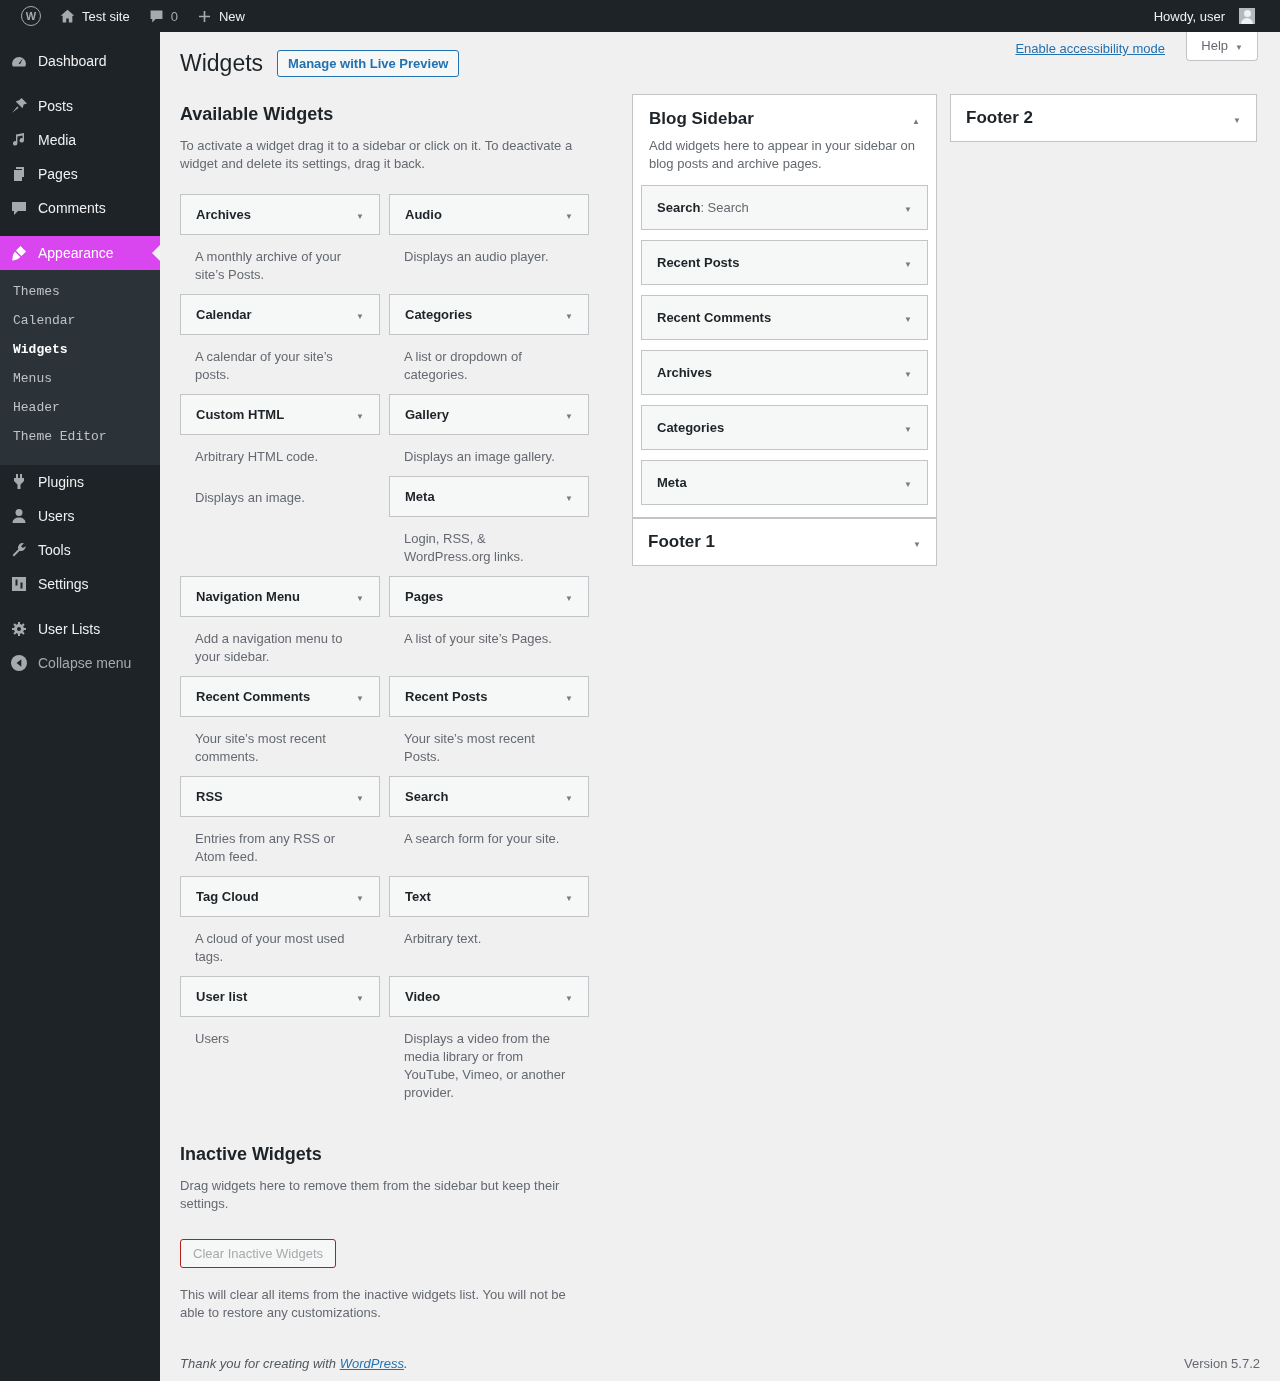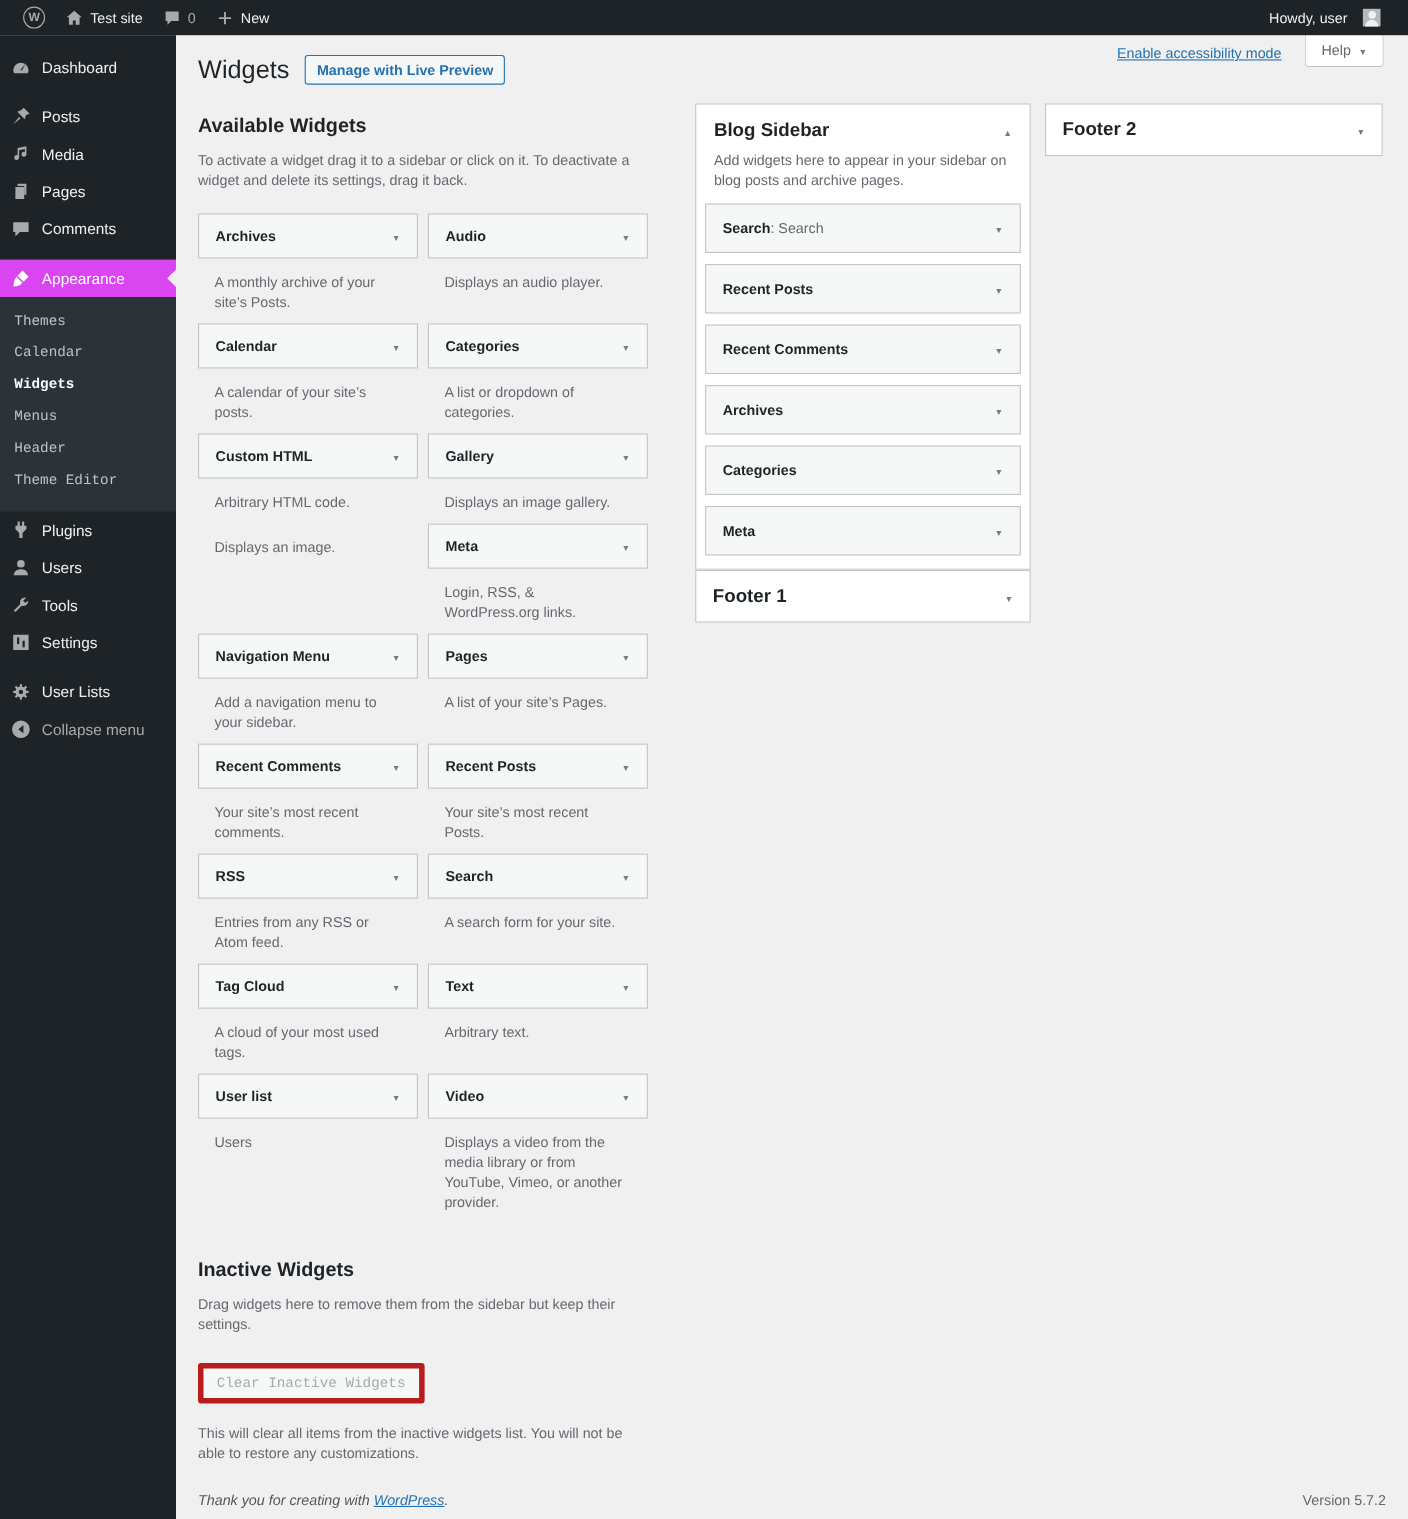--- a/index.html
+++ b/index.html
@@ -61,22 +61,22 @@
 
   .widgets-grid { display:grid; grid-template-columns:200px 200px; column-gap:9px; row-gap:10px; }
   .widget-card { height:41px; background:#f6f7f7; border:1px solid #c3c4c7; display:flex; align-items:center;
     padding:0 15px; cursor:grab; }
   .widget-card .wtitle { font-weight:bold; font-size:13px; color:#1d2327; }
   .widget-card .warrow { margin-left:auto; cursor:pointer; }
   .widget-desc { padding:13px 15px 0; color:#646970; line-height:18px; }
 
   .inactive-section { margin-top:42px; width:409px; }
   .inactive-intro { color:#646970; line-height:18px; margin:0 0 26px; }
-  .btn-disabled { background:#f6f7f7; border:5px solid #b91c1c; border-radius:3px; color:#a7aaad;
-    font-size:13px; padding:6px 12px; cursor:default;font-family:Liberation Mono, monospace; }
+  .btn-disabled { background:#f6f7f7; border:1px solid #b91c1c; border-radius:3px; color:#a7aaad;
+    font-size:13px; padding:6px 12px; cursor:default; }
   .inactive-note { color:#646970; line-height:18px; margin:18px 0 0; }
 
   
   .col-sidebars { margin-left:43px; display:flex; align-items:flex-start; gap:13px; }
   .sb-col1 { width:305px; }
   .sb-col2 { width:307px; }
   .panel { background:#fff; border:1px solid #c3c4c7; }
   .panel-head { display:flex; align-items:center; padding:14px 16px 0; cursor:pointer; }
   .panel-title { font-size:17px; font-weight:bold; color:#1d2327; margin:0; }
   .panel-head .warrow { margin-left:auto; }

